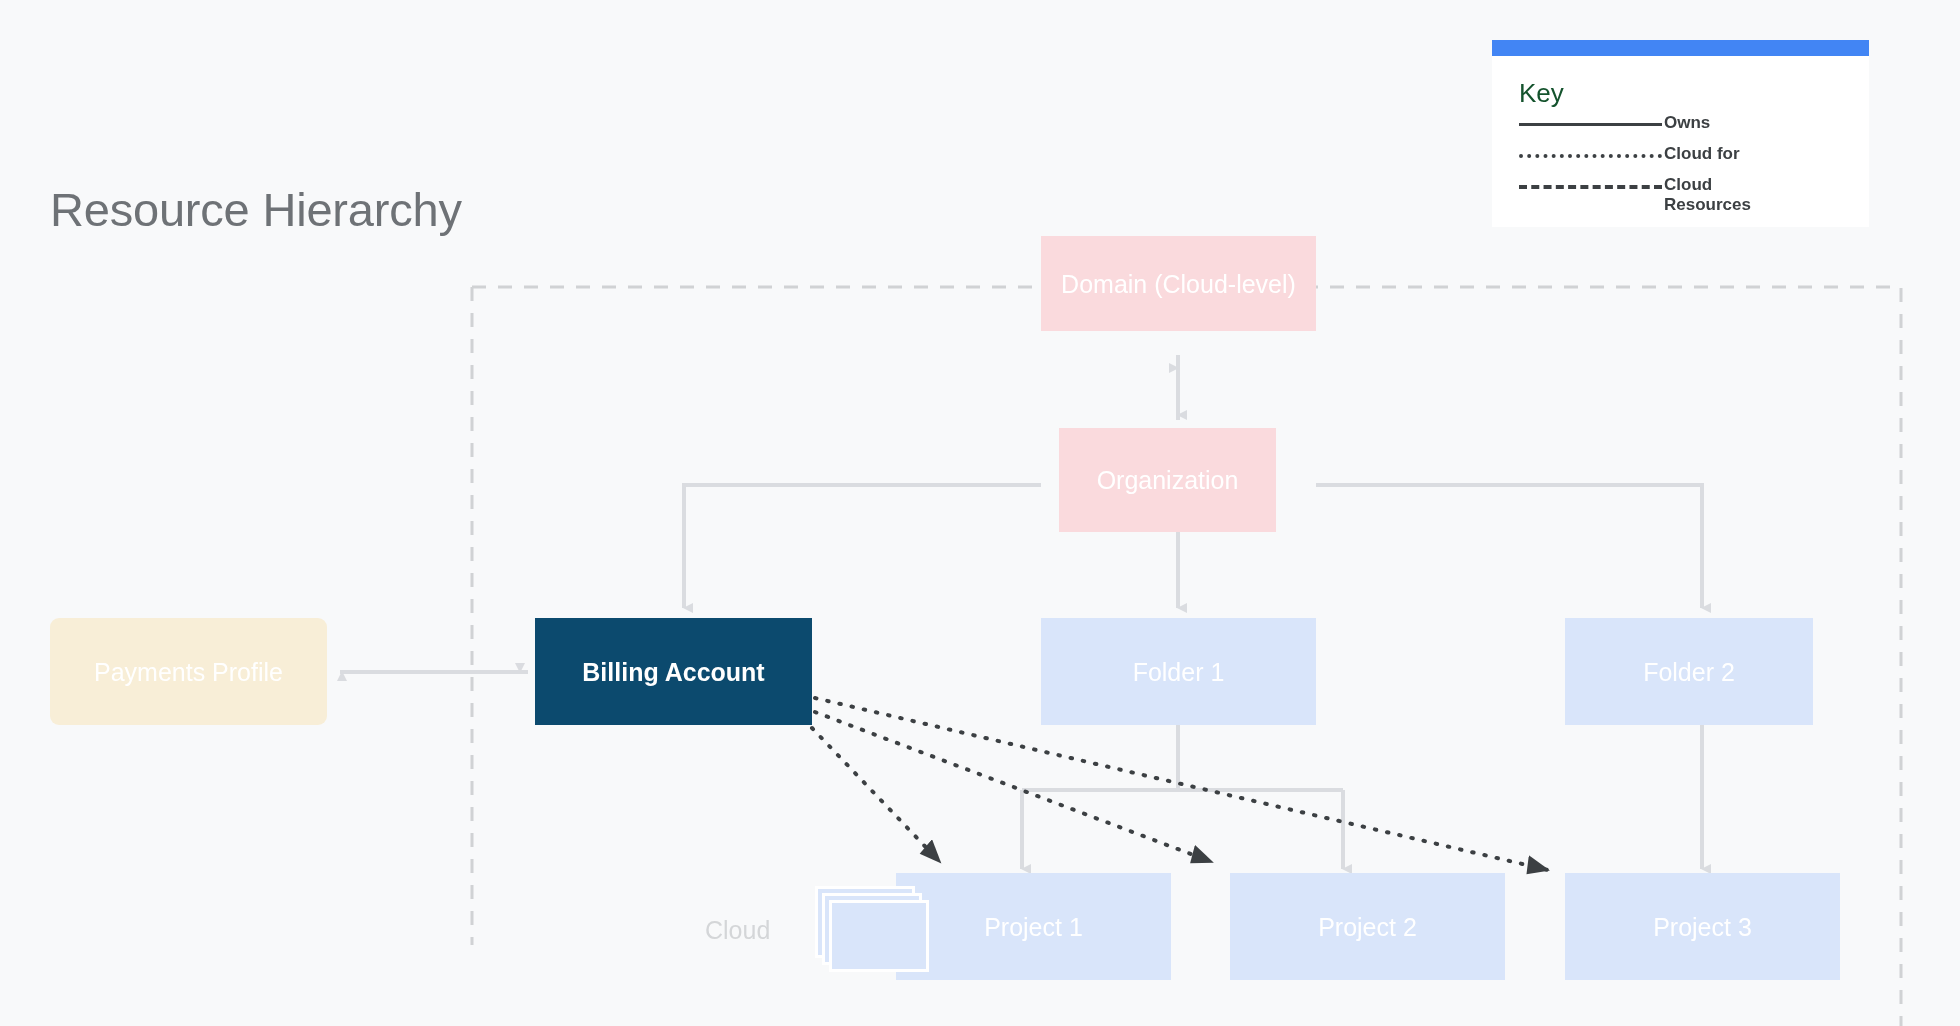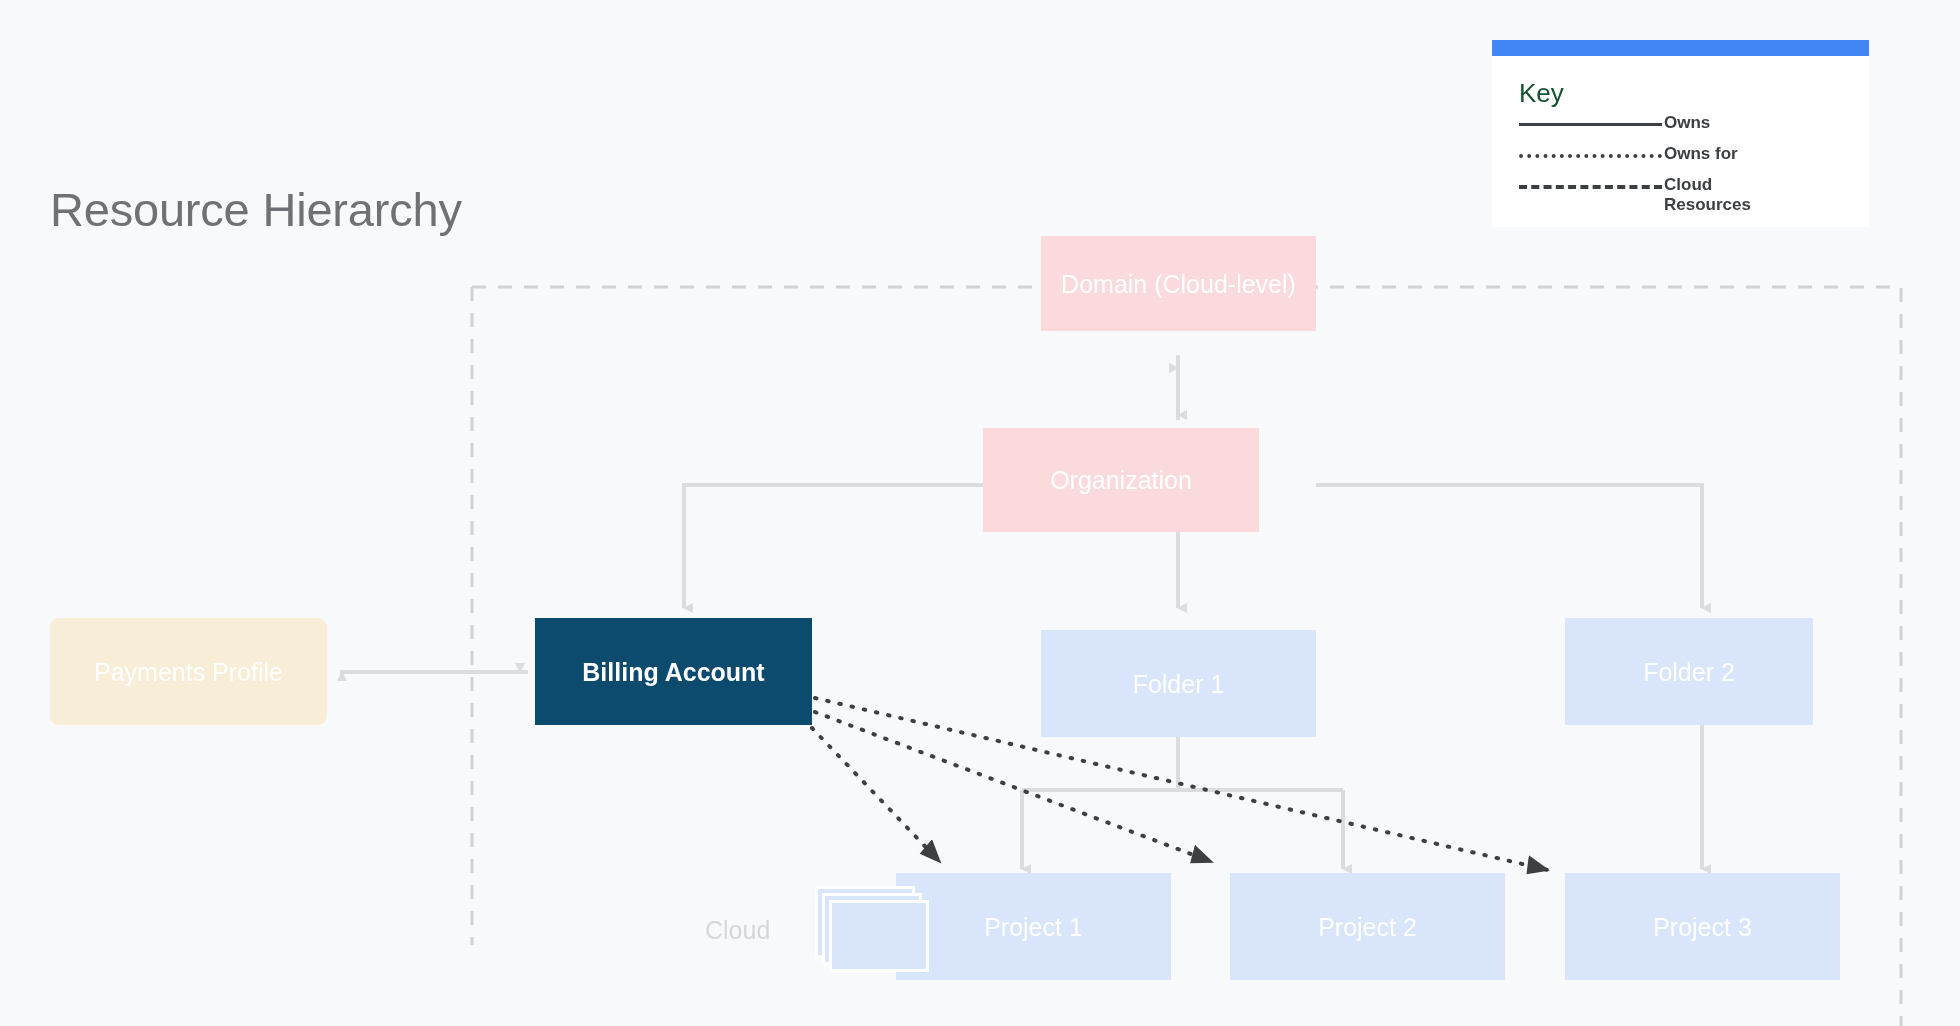--- a/index.html
+++ b/index.html
@@ -115,33 +115,33 @@
     <line x1="815" y1="712" x2="1212" y2="862" stroke="#3c4043" stroke-width="4" stroke-dasharray="1.5 11" stroke-linecap="round" marker-end="url(#ah-dark)"></line>
     <line x1="815" y1="698" x2="1548" y2="870" stroke="#3c4043" stroke-width="4" stroke-dasharray="1.5 11" stroke-linecap="round" marker-end="url(#ah-dark)"></line>
   </svg>
 
   <div class="title">Resource Hierarchy</div>
 
   <div class="node pink" style="left:1041px; top:236px; width:275px; height:95px;">
     <span>Domain (Cloud-level)</span>
   </div>
 
-  <div class="node pink" style="left:983px; top:428px; width:276px; height:104px;">
+  <div class="node pink" style="left:1059px; top:428px; width:217px; height:104px;">
     <span>Organization</span>
   </div>
 
   <div class="node cream" style="left:50px; top:618px; width:277px; height:107px;">
     <span>Payments Profile</span>
   </div>
 
   <div class="node green" style="left:535px; top:618px; width:277px; height:107px;">
     <span>Billing Account</span>
   </div>
 
-  <div class="node blue" style="left:1041px; top:618px; width:275px; height:107px;margin-top:12px;">
+  <div class="node blue" style="left:1041px; top:618px; width:275px; height:107px;">
     <span>Folder 1</span>
   </div>
 
   <div class="node blue" style="left:1565px; top:618px; width:248px; height:107px;">
     <span>Folder 2</span>
   </div>
 
   <div class="node blue" style="left:896px; top:873px; width:275px; height:107px;">
     <span>Project 1</span>
   </div>
@@ -168,21 +168,21 @@
         <span class="key-swatch">
           <div class="sw-solid"></div>
         </span>
         <span class="key-label">Owns</span>
       </div>
 
       <div class="key-row">
         <span class="key-swatch">
           <div class="sw-dotted"></div>
         </span>
-        <span class="key-label">Owns for</span>
+        <span class="key-label">Cloud for</span>
       </div>
 
       <div class="key-row">
         <span class="key-swatch">
           <div class="sw-dashed"></div>
         </span>
         <span class="key-label">Cloud Resources</span>
       </div>
 
     </div>

